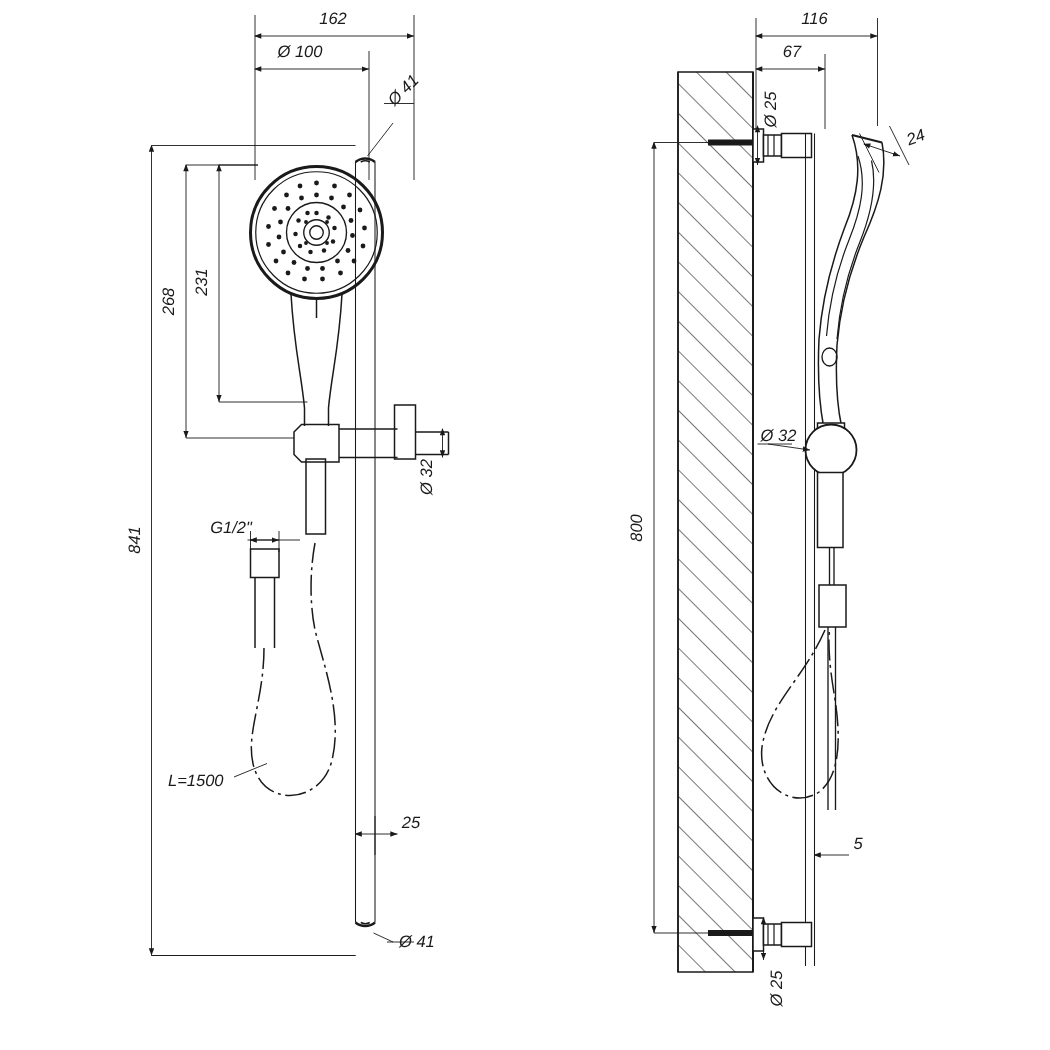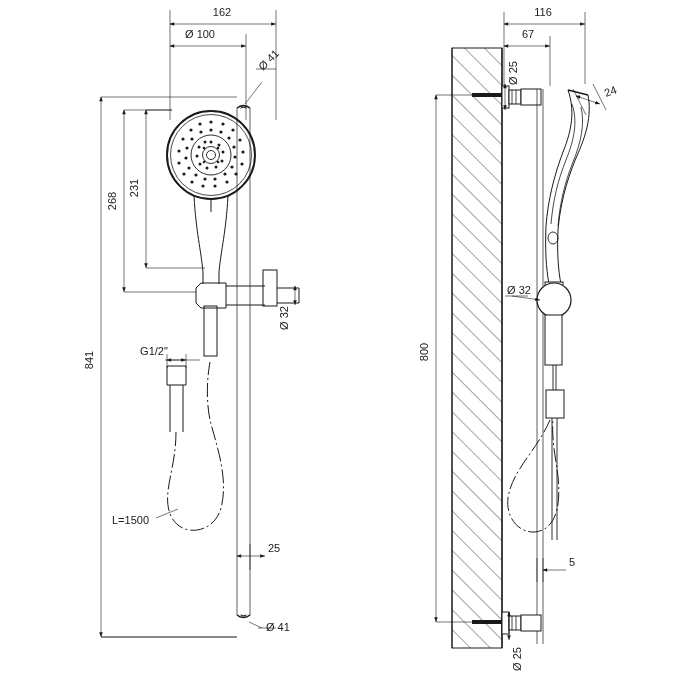--- a/index.html
+++ b/index.html
@@ -2,21 +2,21 @@
 <html><head>
 <meta charset="utf-8">
 <style>
   html,body{margin:0;padding:0;}
   body{
     width:700px;height:700px;
     background:#ffffff;
     font-family:"Liberation Sans", sans-serif;
     overflow:hidden;
   }
-  #sheet{position:relative;width:656px;height:700px;}
+  #sheet{position:relative;width:656px;height:700px;font-style:italic;}
   svg{display:block;}
   .dimtext{
     font-family:"Liberation Sans", sans-serif;
     font-size:11px;
     fill:#1a1a1a;
   }
 </style>
 </head>
 <body>
 

